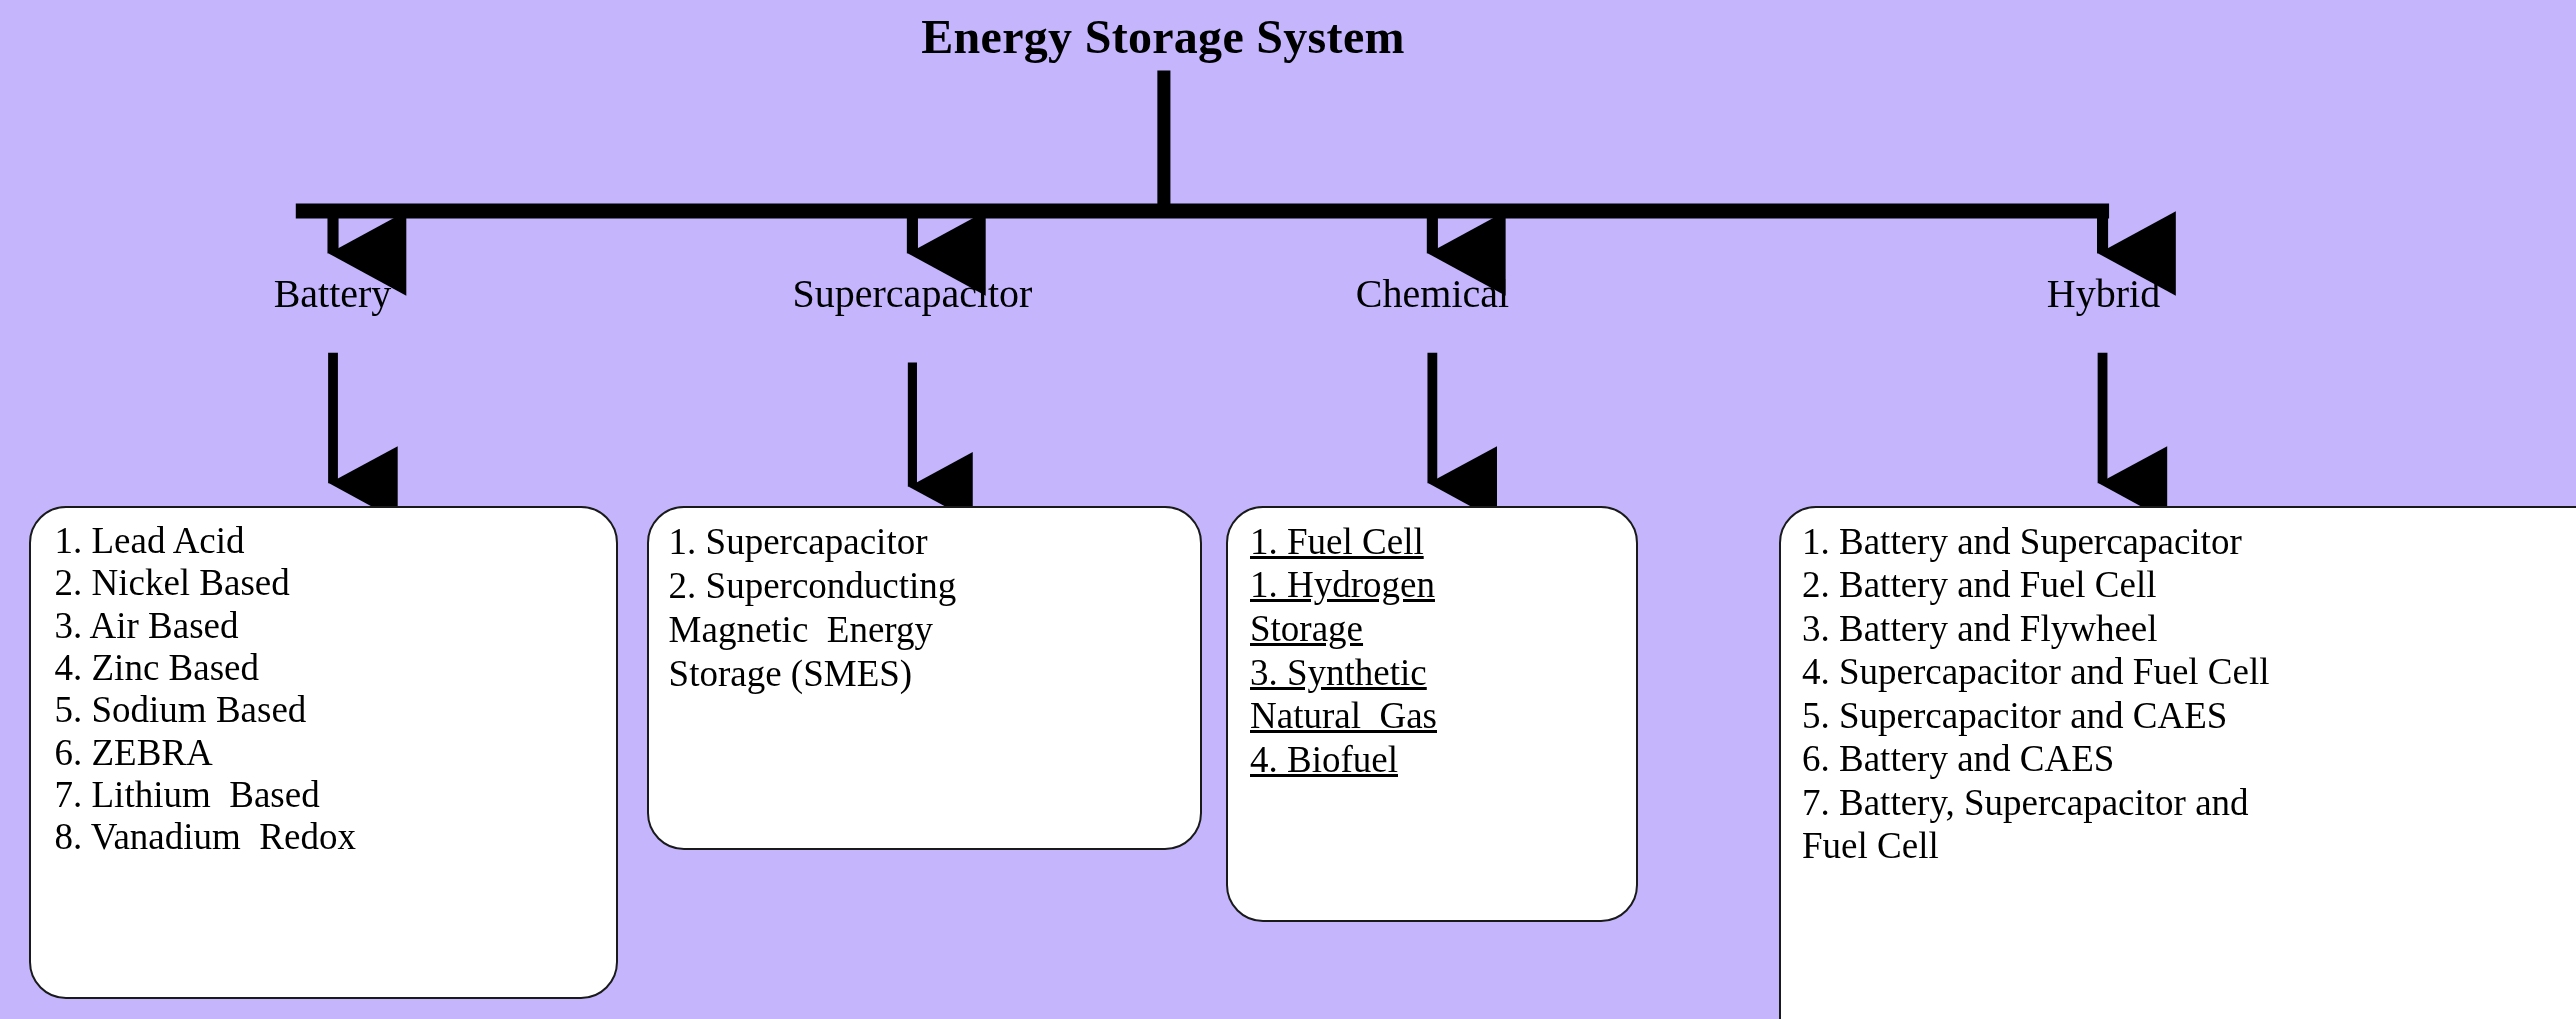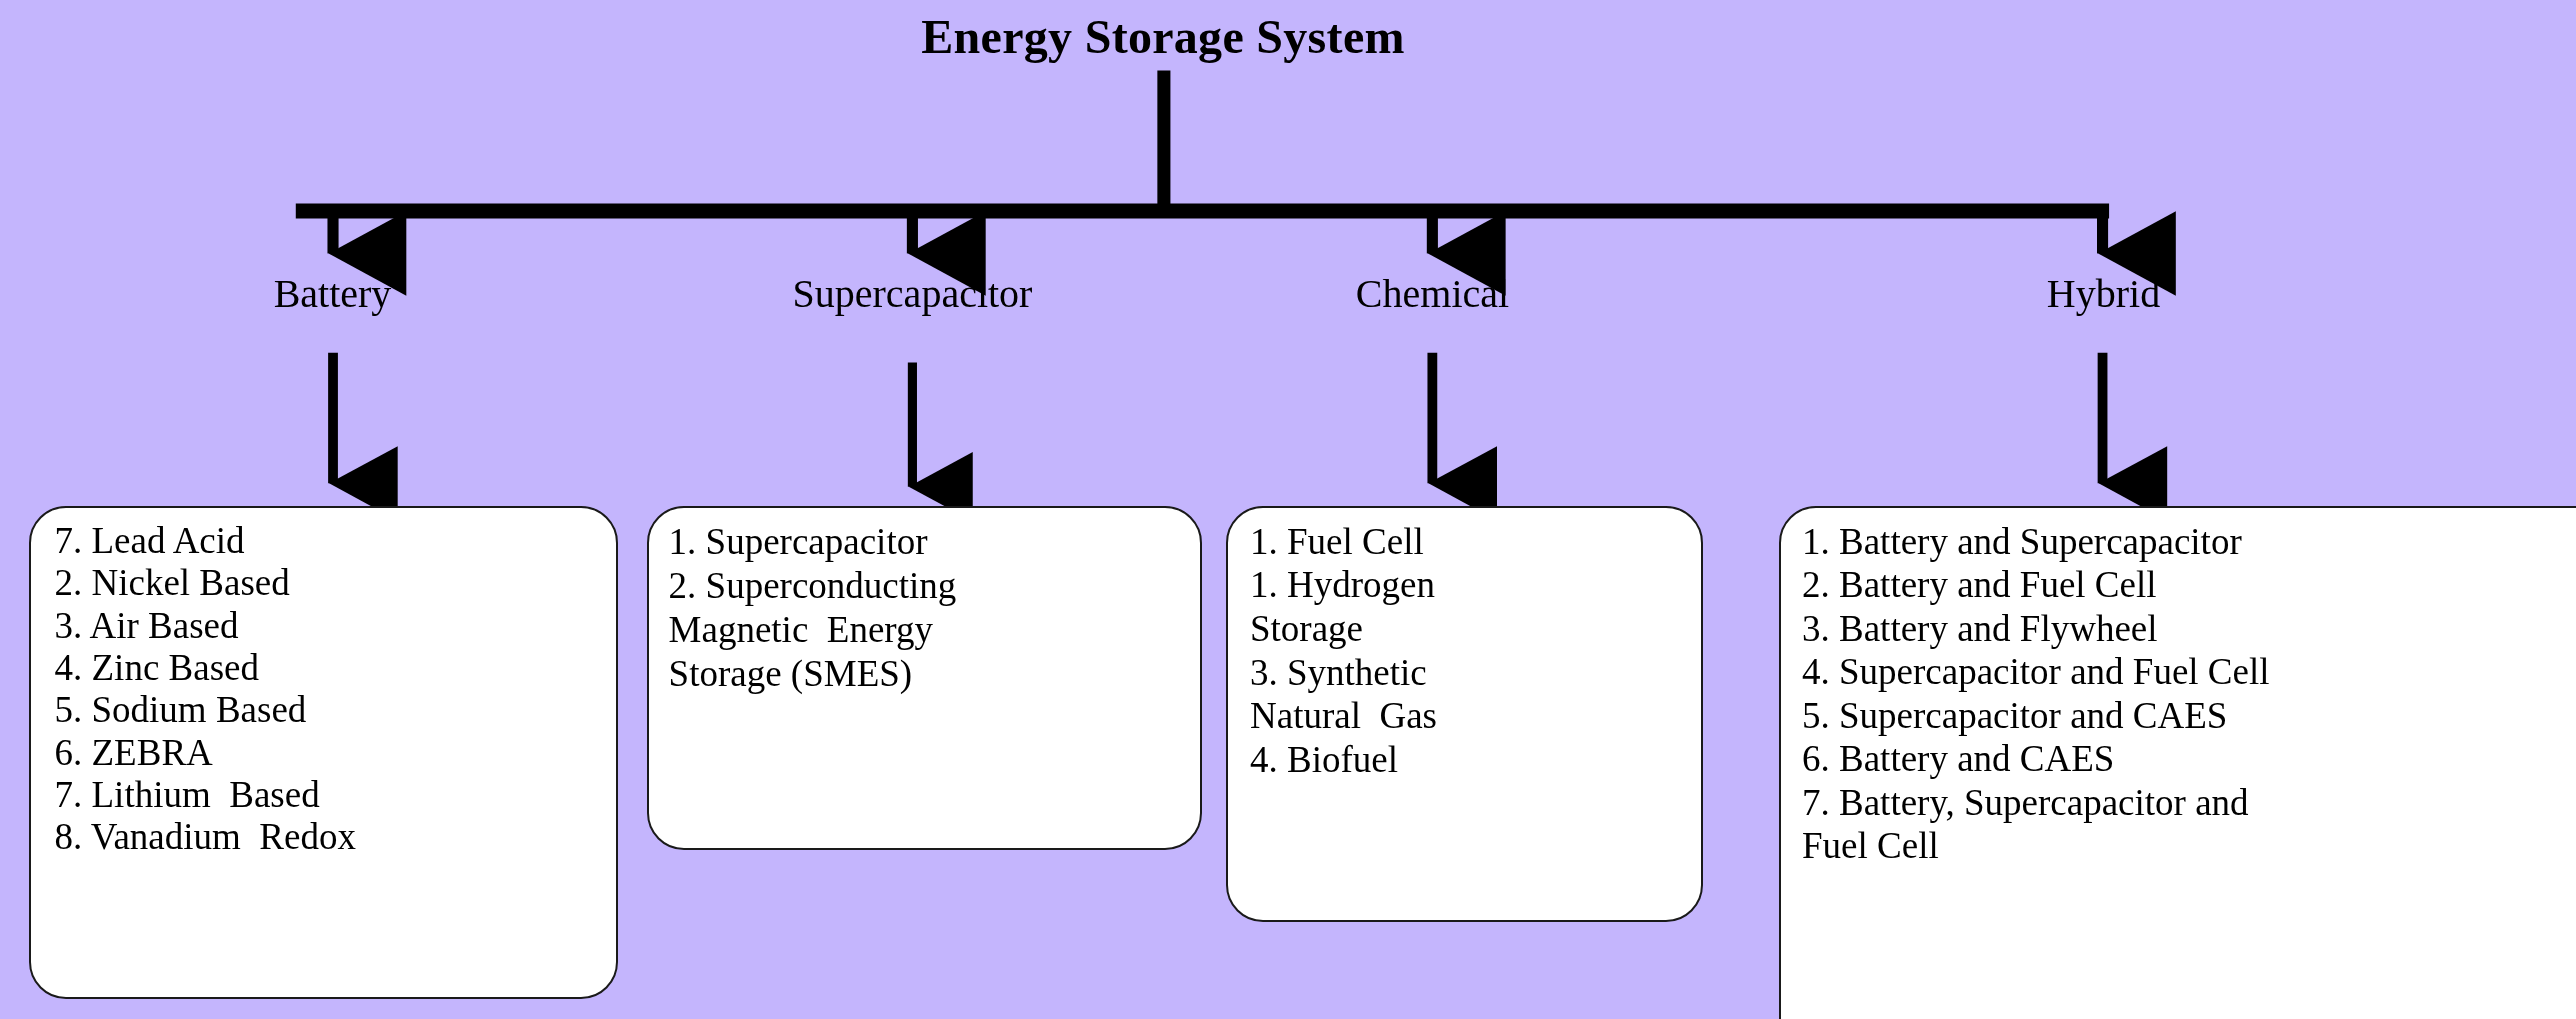--- a/index.html
+++ b/index.html
@@ -114,41 +114,41 @@
   <div class="branch-label" style="left:169px; width:327px;">Battery</div>
 
   <div class="branch-label" style="left:684px; width:457px;">Supercapacitor</div>
 
   <div class="branch-label" style="left:1269px; width:327px;">Chemical</div>
 
   <div class="branch-label" style="left:1940px; width:327px;">Hybrid</div>
 
   <div class="leaf-box" id="box-battery" style="left:29px; top:506px; width:589px; height:493px;">
     <ul class="leaf-list">
-      <li>7. Lead Acid</li>
+      <li>1. Lead Acid</li>
       <li>2. Nickel Based</li>
       <li>3. Air Based</li>
       <li>4. Zinc Based</li>
       <li>5. Sodium Based</li>
       <li>6. ZEBRA</li>
       <li>7. Lithium  Based</li>
       <li>8. Vanadium  Redox</li>
     </ul>
   </div>
 
   <div class="leaf-box" id="box-supercapacitor" style="left:647px; top:506px; width:555px; height:344px; padding-left:19.6px;">
     <ul class="leaf-list">
       <li>1. Supercapacitor</li>
       <li>2. Superconducting
 Magnetic  Energy
 Storage (SMES)</li>
     </ul>
   </div>
 
-  <div class="leaf-box" id="box-chemical" style="left:1226px; top:506px; width:477px; height:416px; padding-left:22px;">
+  <div class="leaf-box" id="box-chemical" style="left:1226px; top:506px; width:412px; height:416px; padding-left:22px;text-decoration:underline;">
     <ul class="leaf-list">
       <li>1. Fuel Cell</li>
       <li>1. Hydrogen
 Storage</li>
       <li>3. Synthetic
 Natural  Gas</li>
       <li>4. Biofuel</li>
     </ul>
   </div>
 

